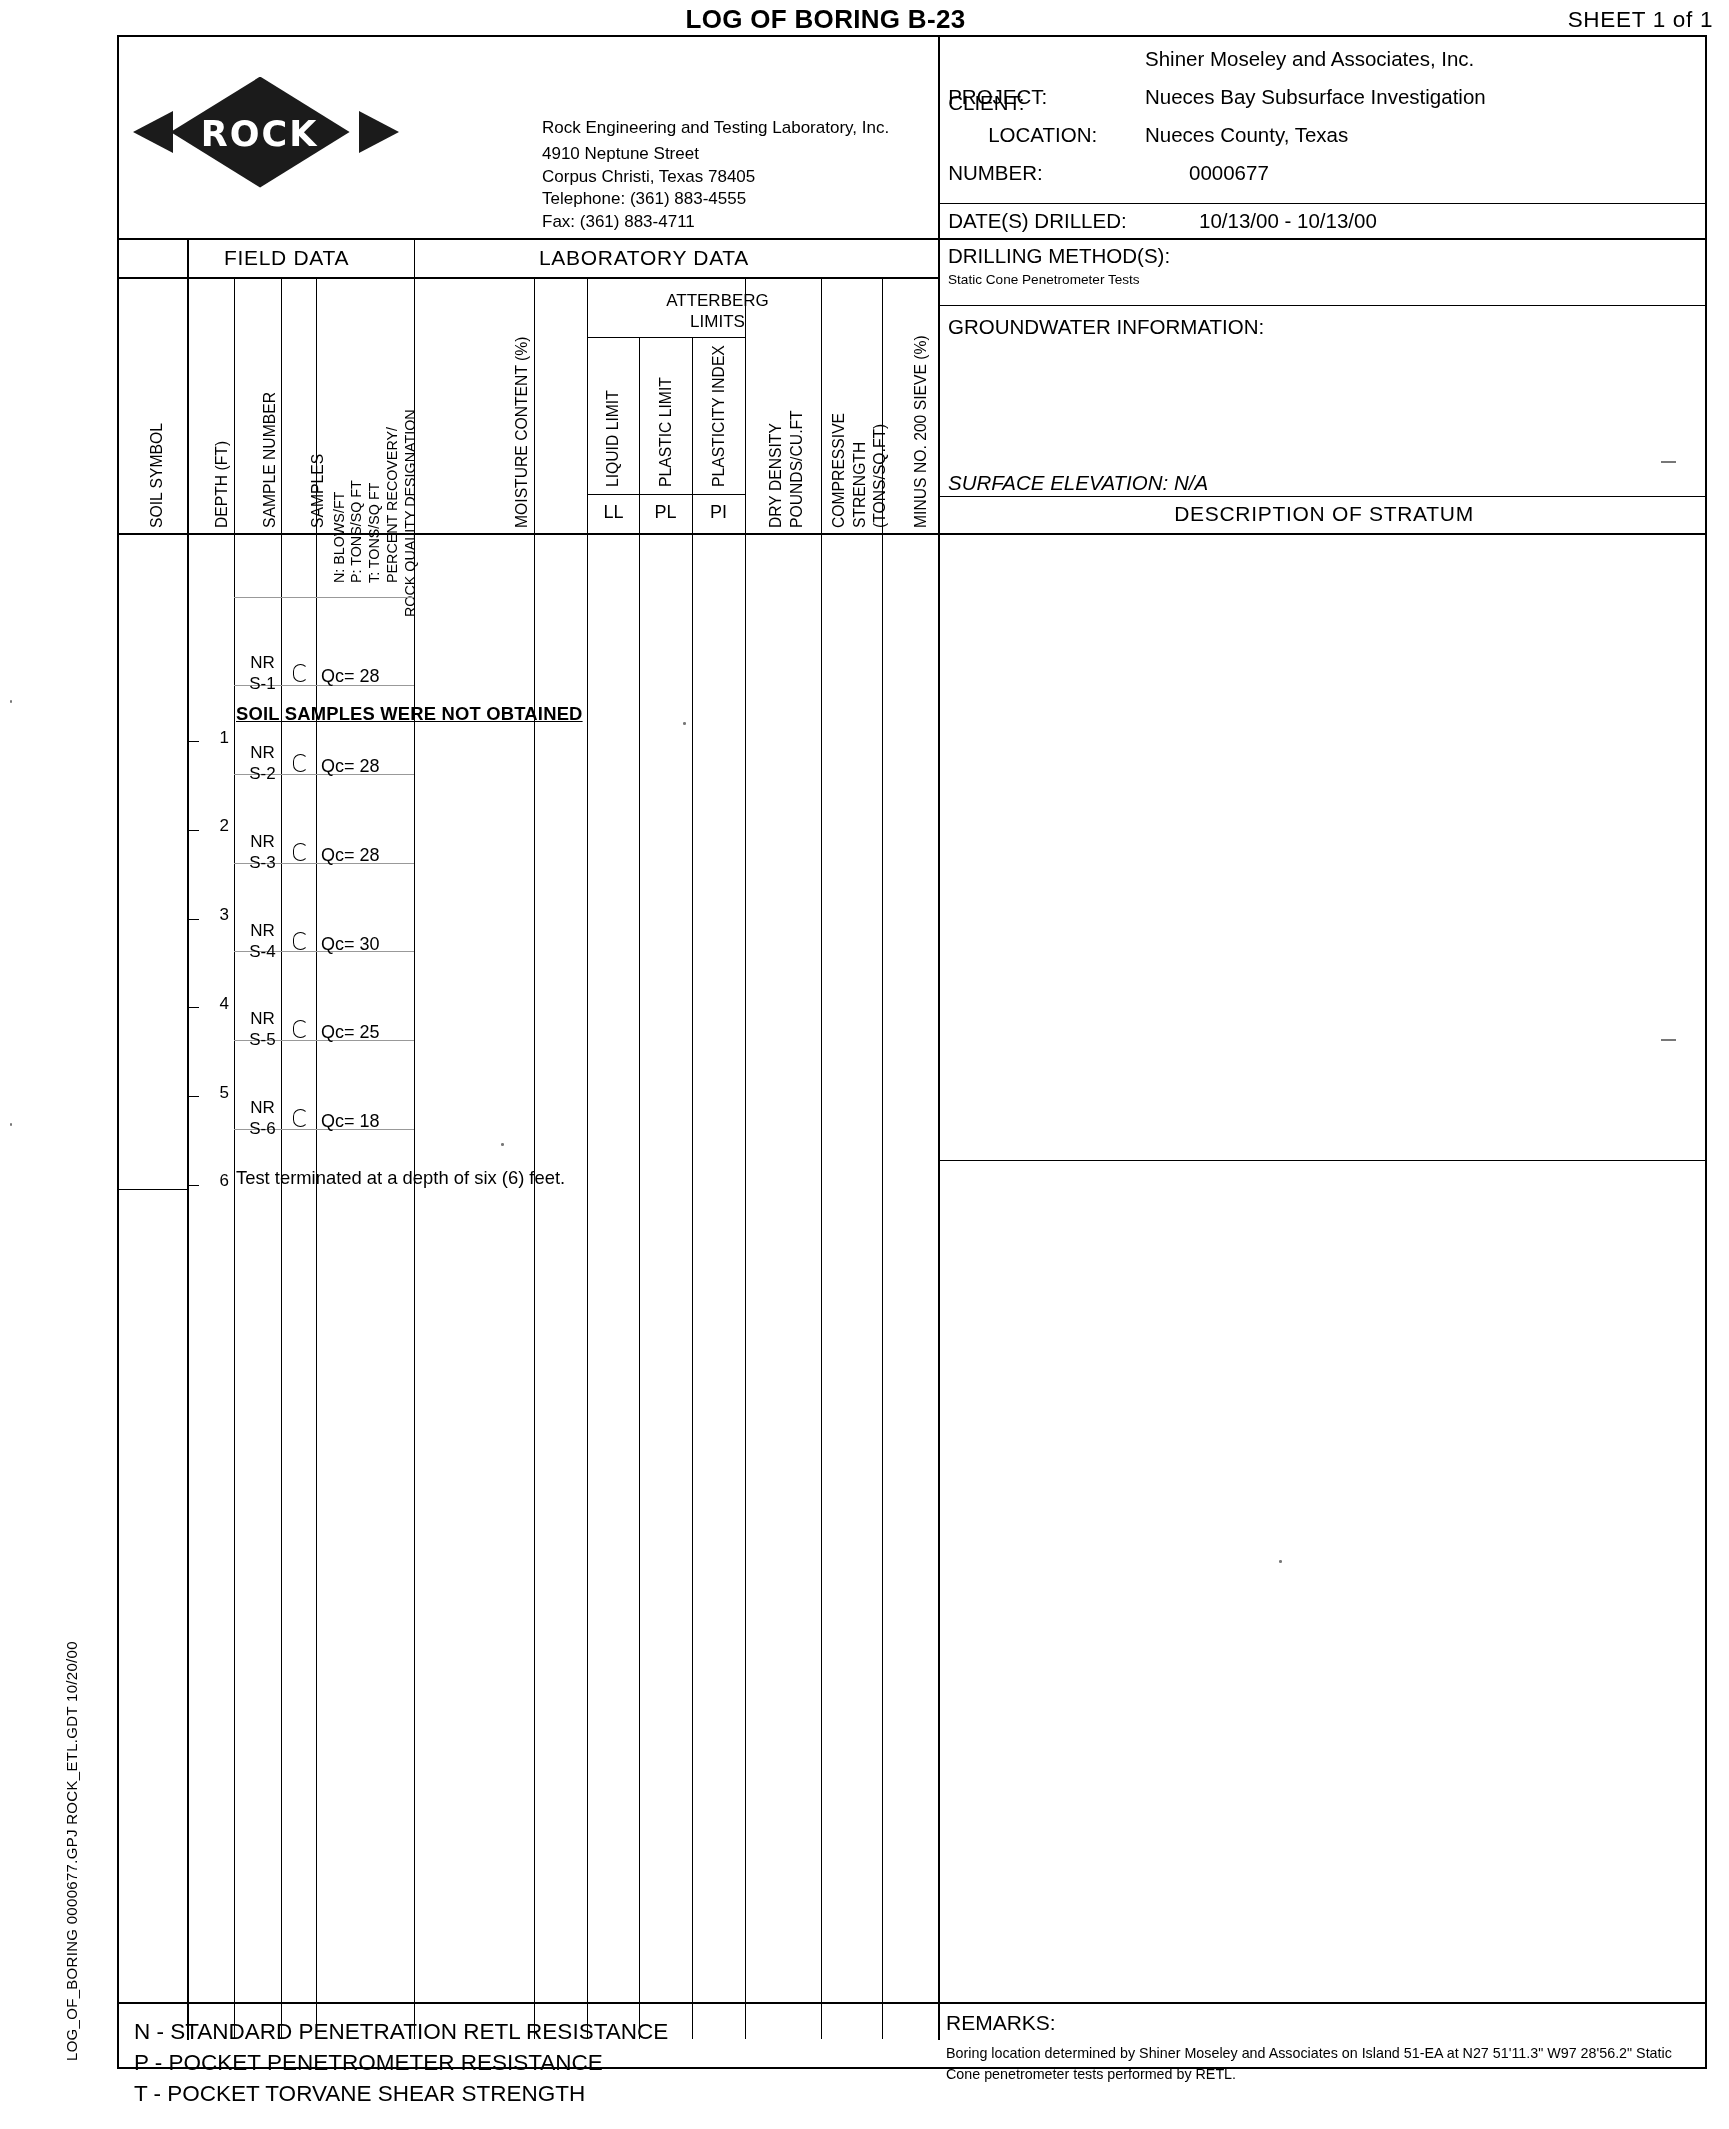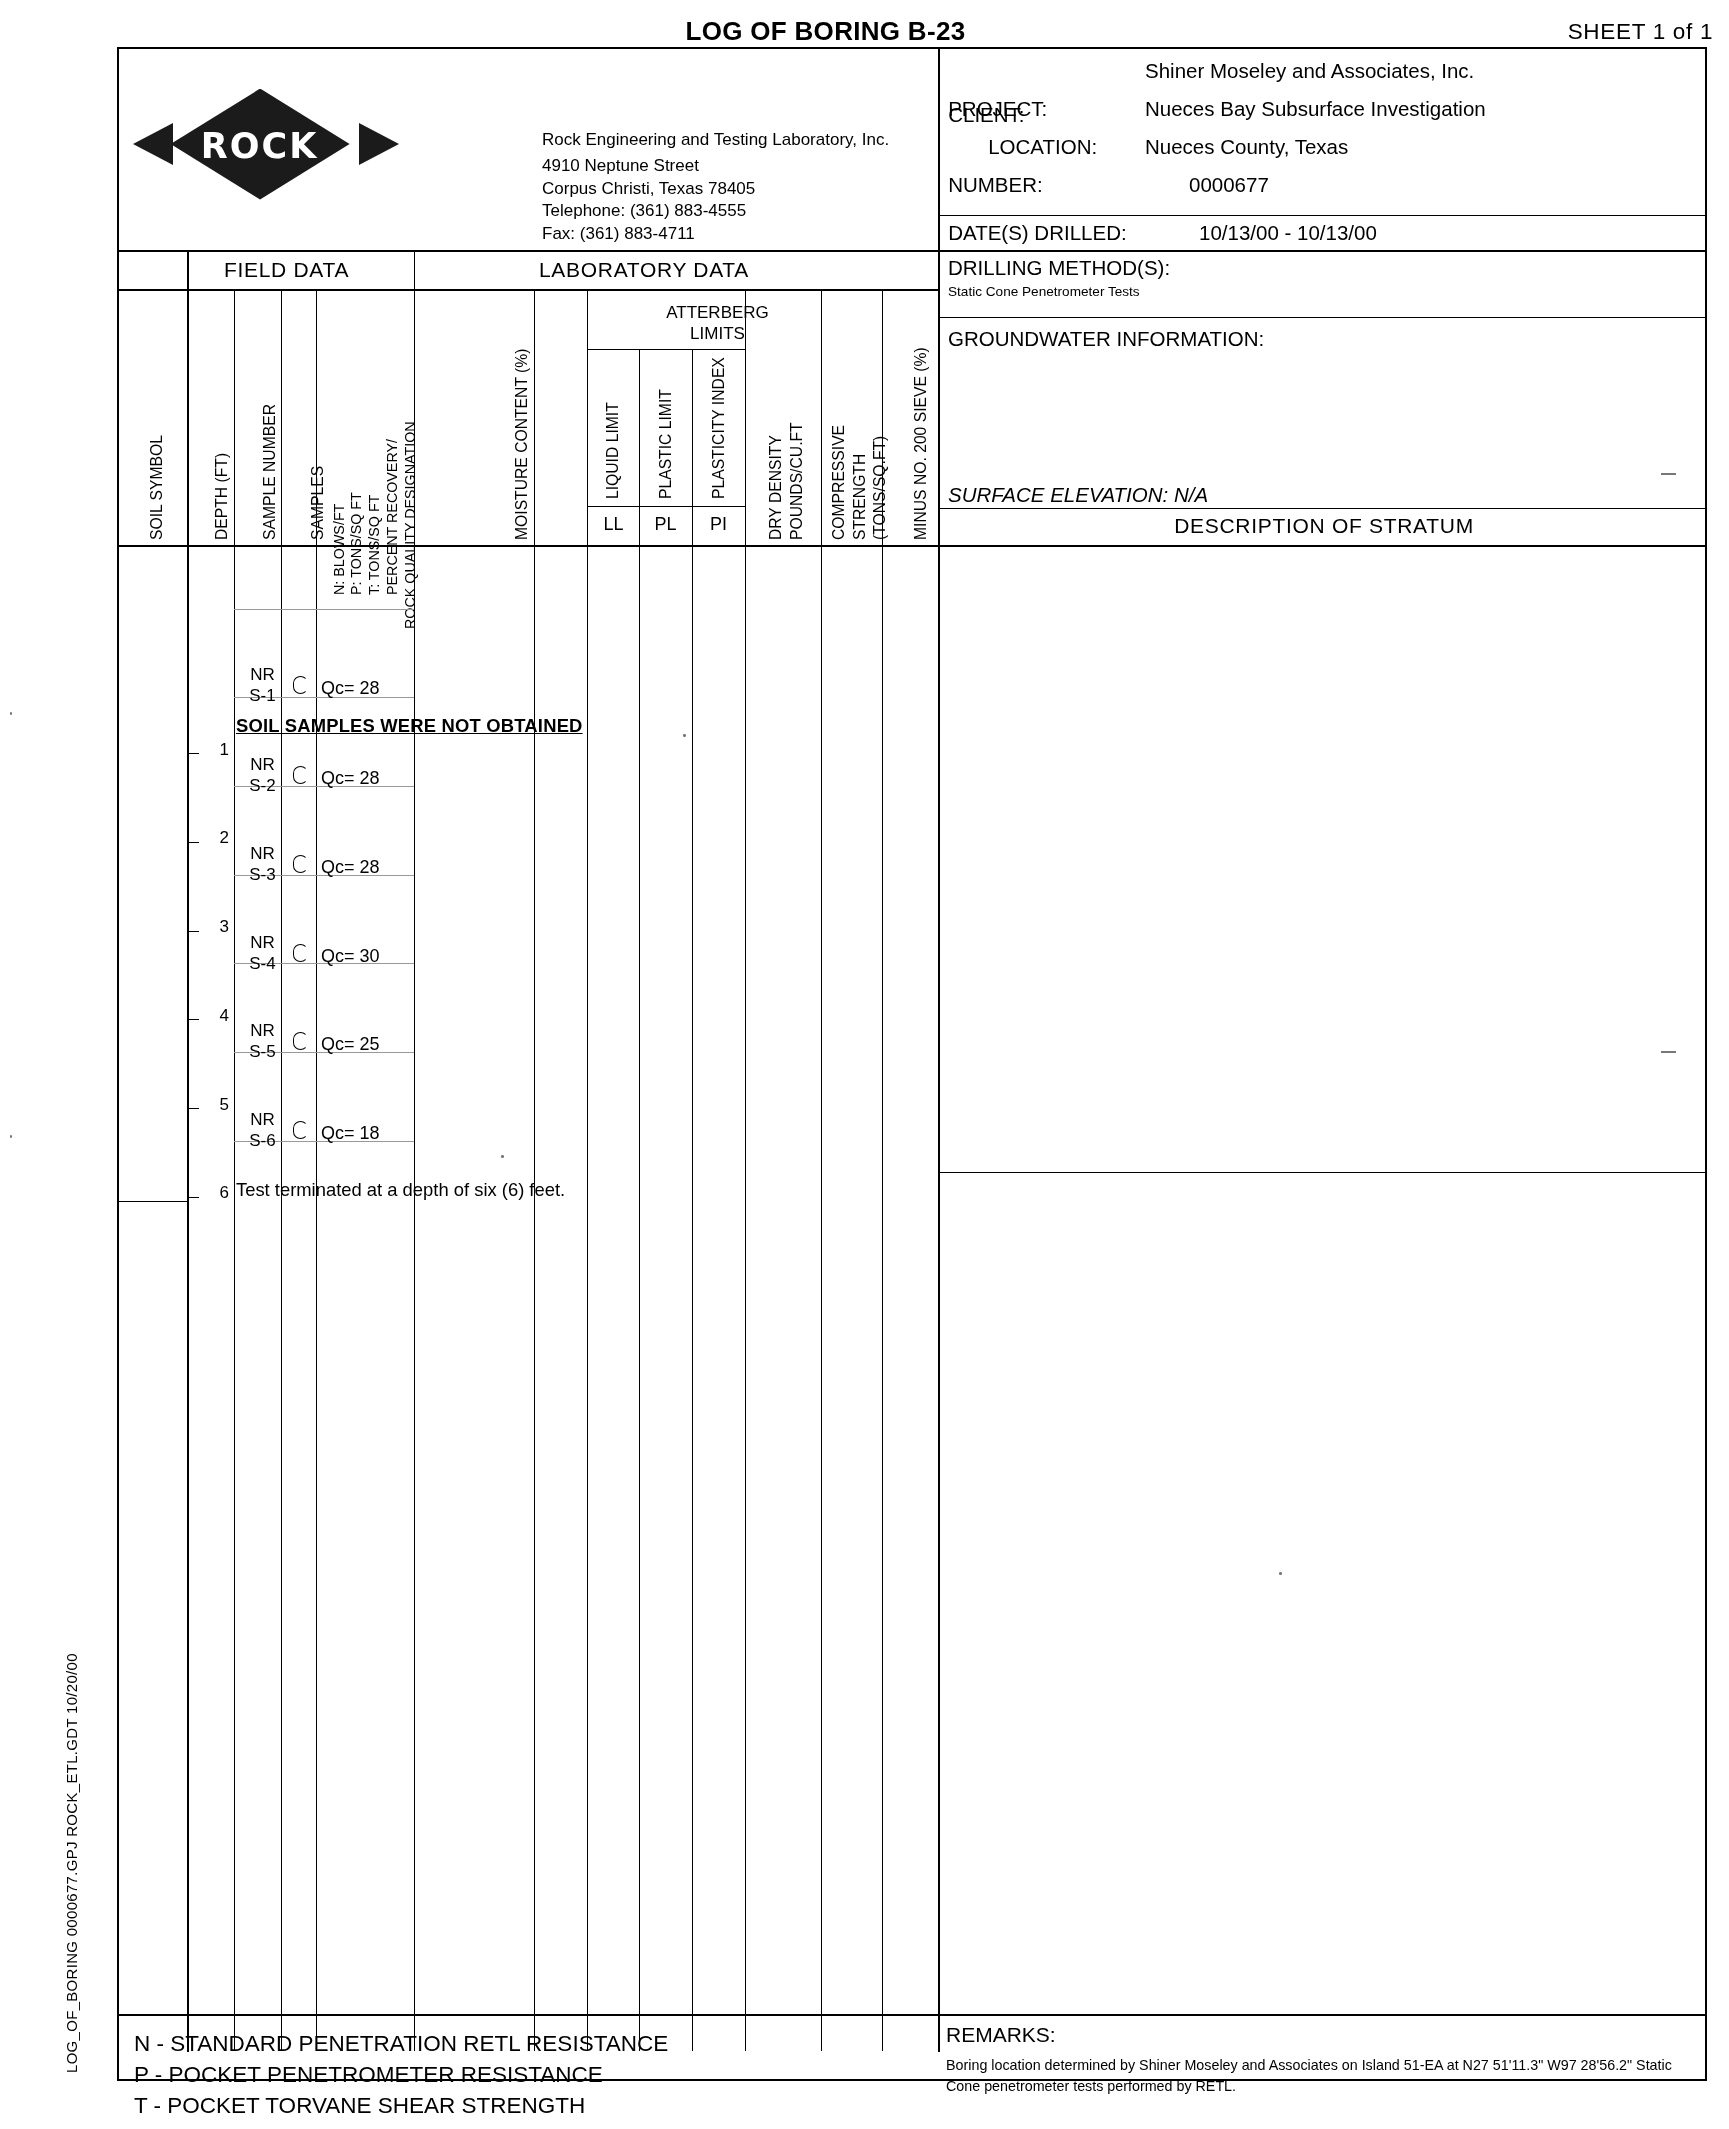--- a/index.html
+++ b/index.html
@@ -10,21 +10,21 @@
   body {
     width: 1729px;
     height: 2129px;
     font-family: "Liberation Sans", sans-serif;
     color: #000000;
     position: relative;
     overflow: hidden;
   }
   .page {
     position: absolute;
-    left: 0; top: 12px;
+    left: 0; top: 0;
     width: 1729px;
     height: 2027px;
   }
 
   
   .title-row {
     position: absolute;
     left: 116px; top: 4.1px;
     width: 1604px;
     height: 33px;

